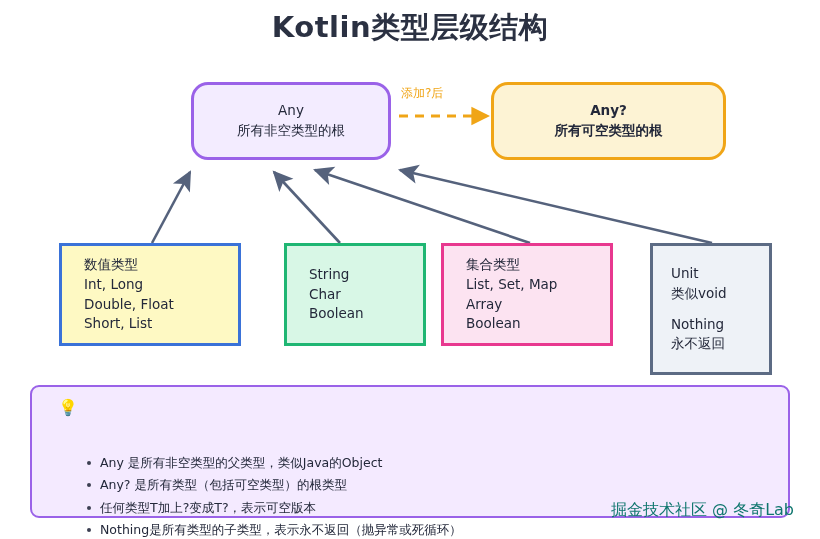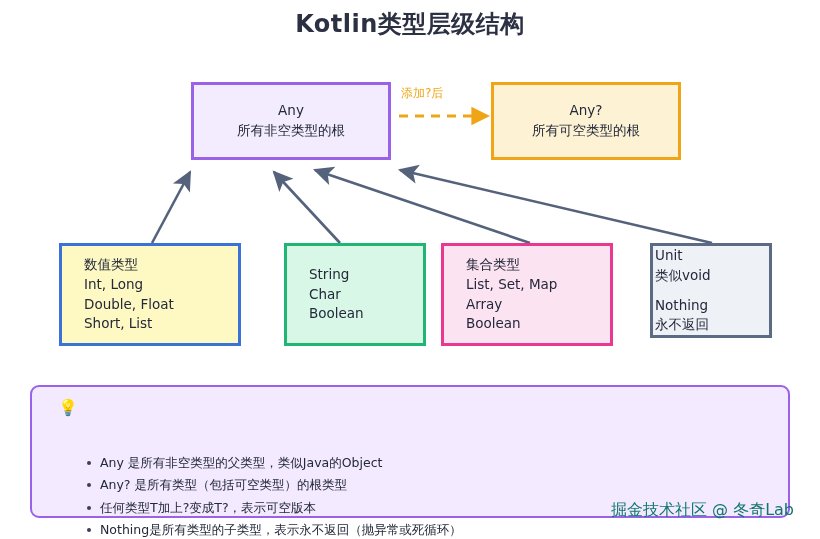--- a/index.html
+++ b/index.html
@@ -17,21 +17,21 @@
   }
 
   
   #title {
     position: absolute;
     left: 0;
     top: 8px;
     width: 820px;
     text-align: center;
     font-family: "DejaVu Sans", sans-serif;
-    font-size: 24px;
+    font-size: 29px;
     font-weight: 600;
     color: #2b3142;
     letter-spacing: 0.5px;
   }
 
   
   .node {
     position: absolute;
     box-sizing: border-box;
     border-width: 3px;
@@ -39,21 +39,21 @@
     display: flex;
     flex-direction: column;
     justify-content: center;
     font-family: "DejaVu Sans", sans-serif;
     font-size: 13.5px;
     line-height: 1.45;
     color: #23283a;
     z-index: 5;
   }
   .node .line { white-space: pre; }
-  .node.centered { align-items: center; text-align: right; }
+  .node.centered { align-items: center; text-align: right; border-radius: 17px; }
   .node.lefted { align-items: flex-start; text-align: left; padding-left: 22px; }
   .node .spacer { height: 11px; }
 
   
   .n-any      { background: #f3ecff; border-color: #9a62e8; }
   .n-anyq     { background: #fdf3d4; border-color: #f0a517; }
   .n-num      { background: #fef9c3; border-color: #3a72d8; }
   .n-str      { background: #d8f7e6; border-color: #1fb673; }
   .n-coll     { background: #fce3f1; border-color: #e8388f; }
   .n-unit     { background: #eef2f7; border-color: #5c6b84; }
@@ -171,21 +171,21 @@
     <line x1="712" y1="243" x2="400" y2="170" stroke="#55627c" stroke-width="2.6" marker-end="url(#ah)"></line>
 
     <line x1="399" y1="116" x2="481" y2="116" stroke="#f0a517" stroke-width="3" stroke-dasharray="9,7" marker-end="url(#ahd)"></line>
   </svg>
 
   <div class="node n-any centered" style="left:191px; top:82px; width:200px; height:78px;">
     <div class="line">Any</div>
     <div class="line">所有非空类型的根</div>
   </div>
 
-  <div class="node n-anyq centered" style="left:491px; top:82px; width:190px; height:78px;">
+  <div class="node n-anyq centered" style="left:491px; top:82px; width:235px; height:78px;font-weight:bold;">
     <div class="line">Any?</div>
     <div class="line">所有可空类型的根</div>
   </div>
 
   <div id="dash-label">添加?后</div>
 
   <div class="node n-num lefted" style="left:59px; top:243px; width:182px; height:103px;">
     <div class="line">数值类型</div>
     <div class="line">Int, Long</div>
     <div class="line">Double, Float</div>
@@ -198,21 +198,21 @@
     <div class="line">Boolean</div>
   </div>
 
   <div class="node n-coll lefted" style="left:441px; top:243px; width:172px; height:103px;">
     <div class="line">集合类型</div>
     <div class="line">List, Set, Map</div>
     <div class="line">Array</div>
     <div class="line">Boolean</div>
   </div>
 
-  <div class="node n-unit lefted" style="left:650px; top:243px; width:122px; height:95px; padding-left:2px;">
+  <div class="node n-unit lefted" style="left:650px; top:243px; width:122px; height:132px; padding-left:18px;">
     <div class="line">Unit</div>
     <div class="line">类似void</div>
     <div class="spacer"></div>
     <div class="line">Nothing</div>
     <div class="line">永不返回</div>
   </div>
 
   <div id="note">
     <div id="note-head">
       <span id="bulb">💡</span>

